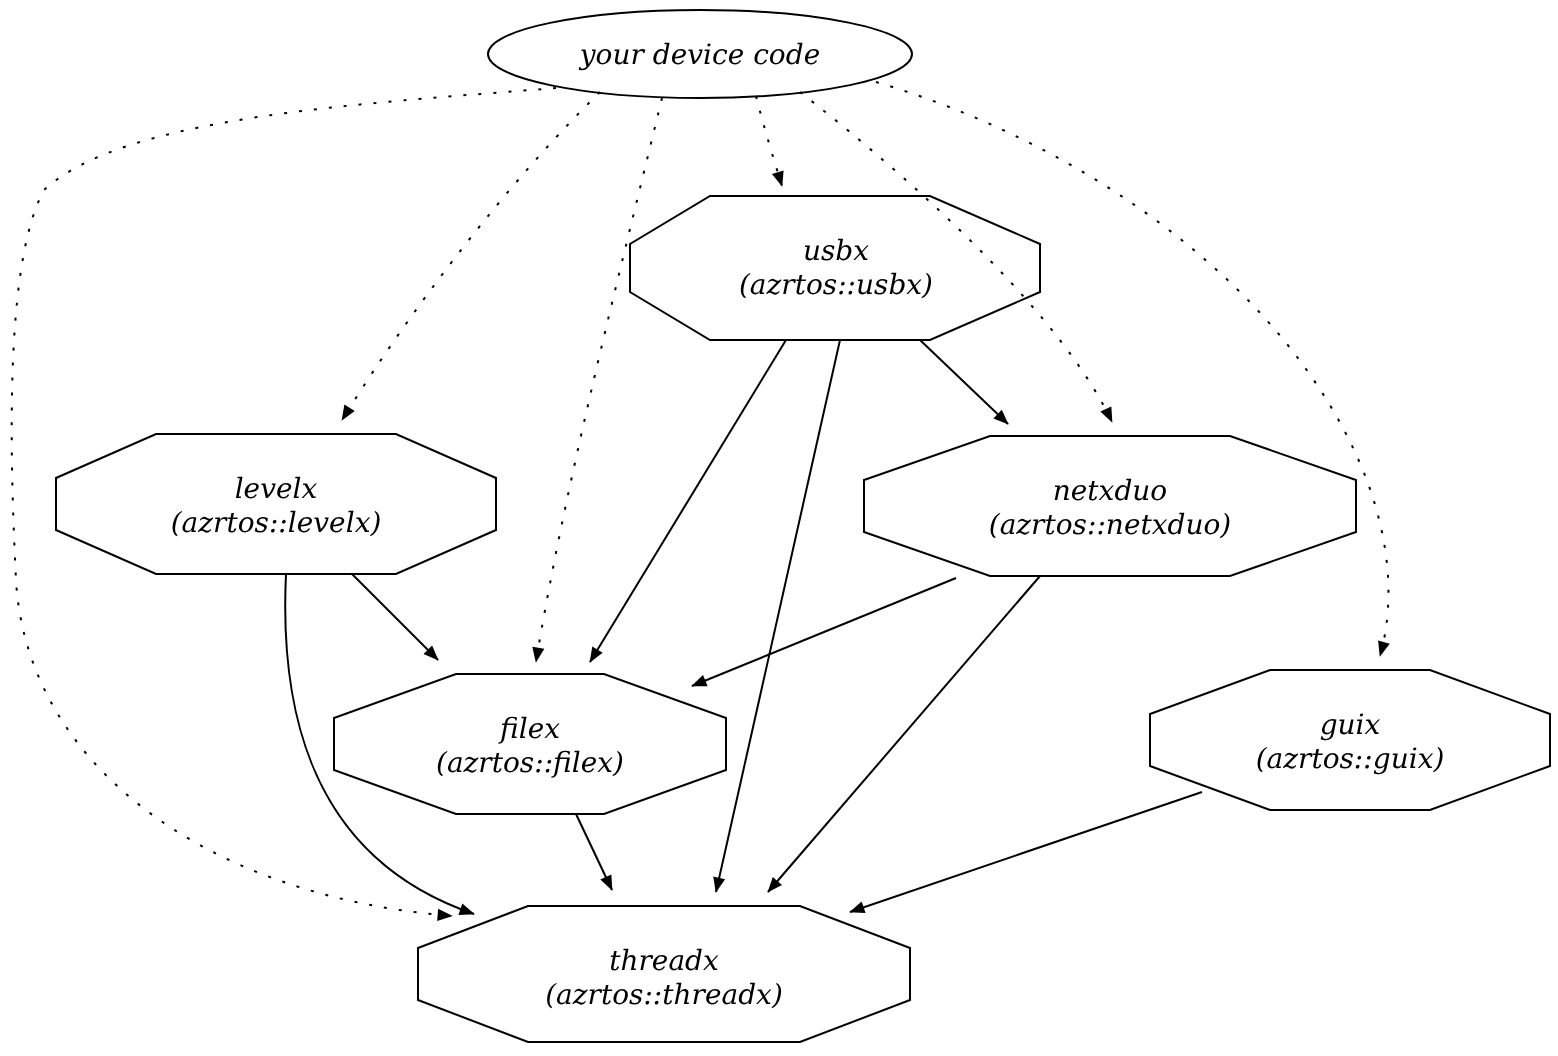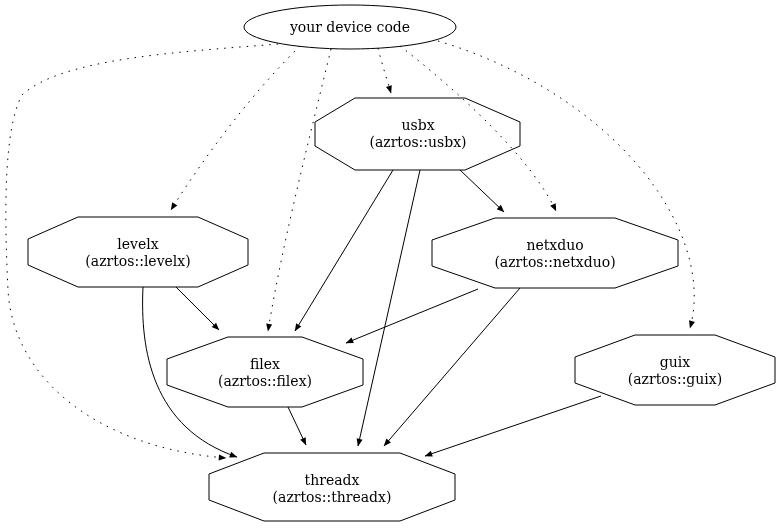--- a/index.html
+++ b/index.html
@@ -6,20 +6,21 @@
     margin: 0;
     padding: 0;
     background: #ffffff;
   }
   .canvas {
     width: 779px;
     height: 528px;
     background: #ffffff;
     position: relative;
     overflow: hidden;
+    font-style: italic;
   }
   svg {
     display: block;
   }
   .node-shape {
     fill: none;
     stroke: #000000;
     stroke-width: 1;
   }
   .edge {

